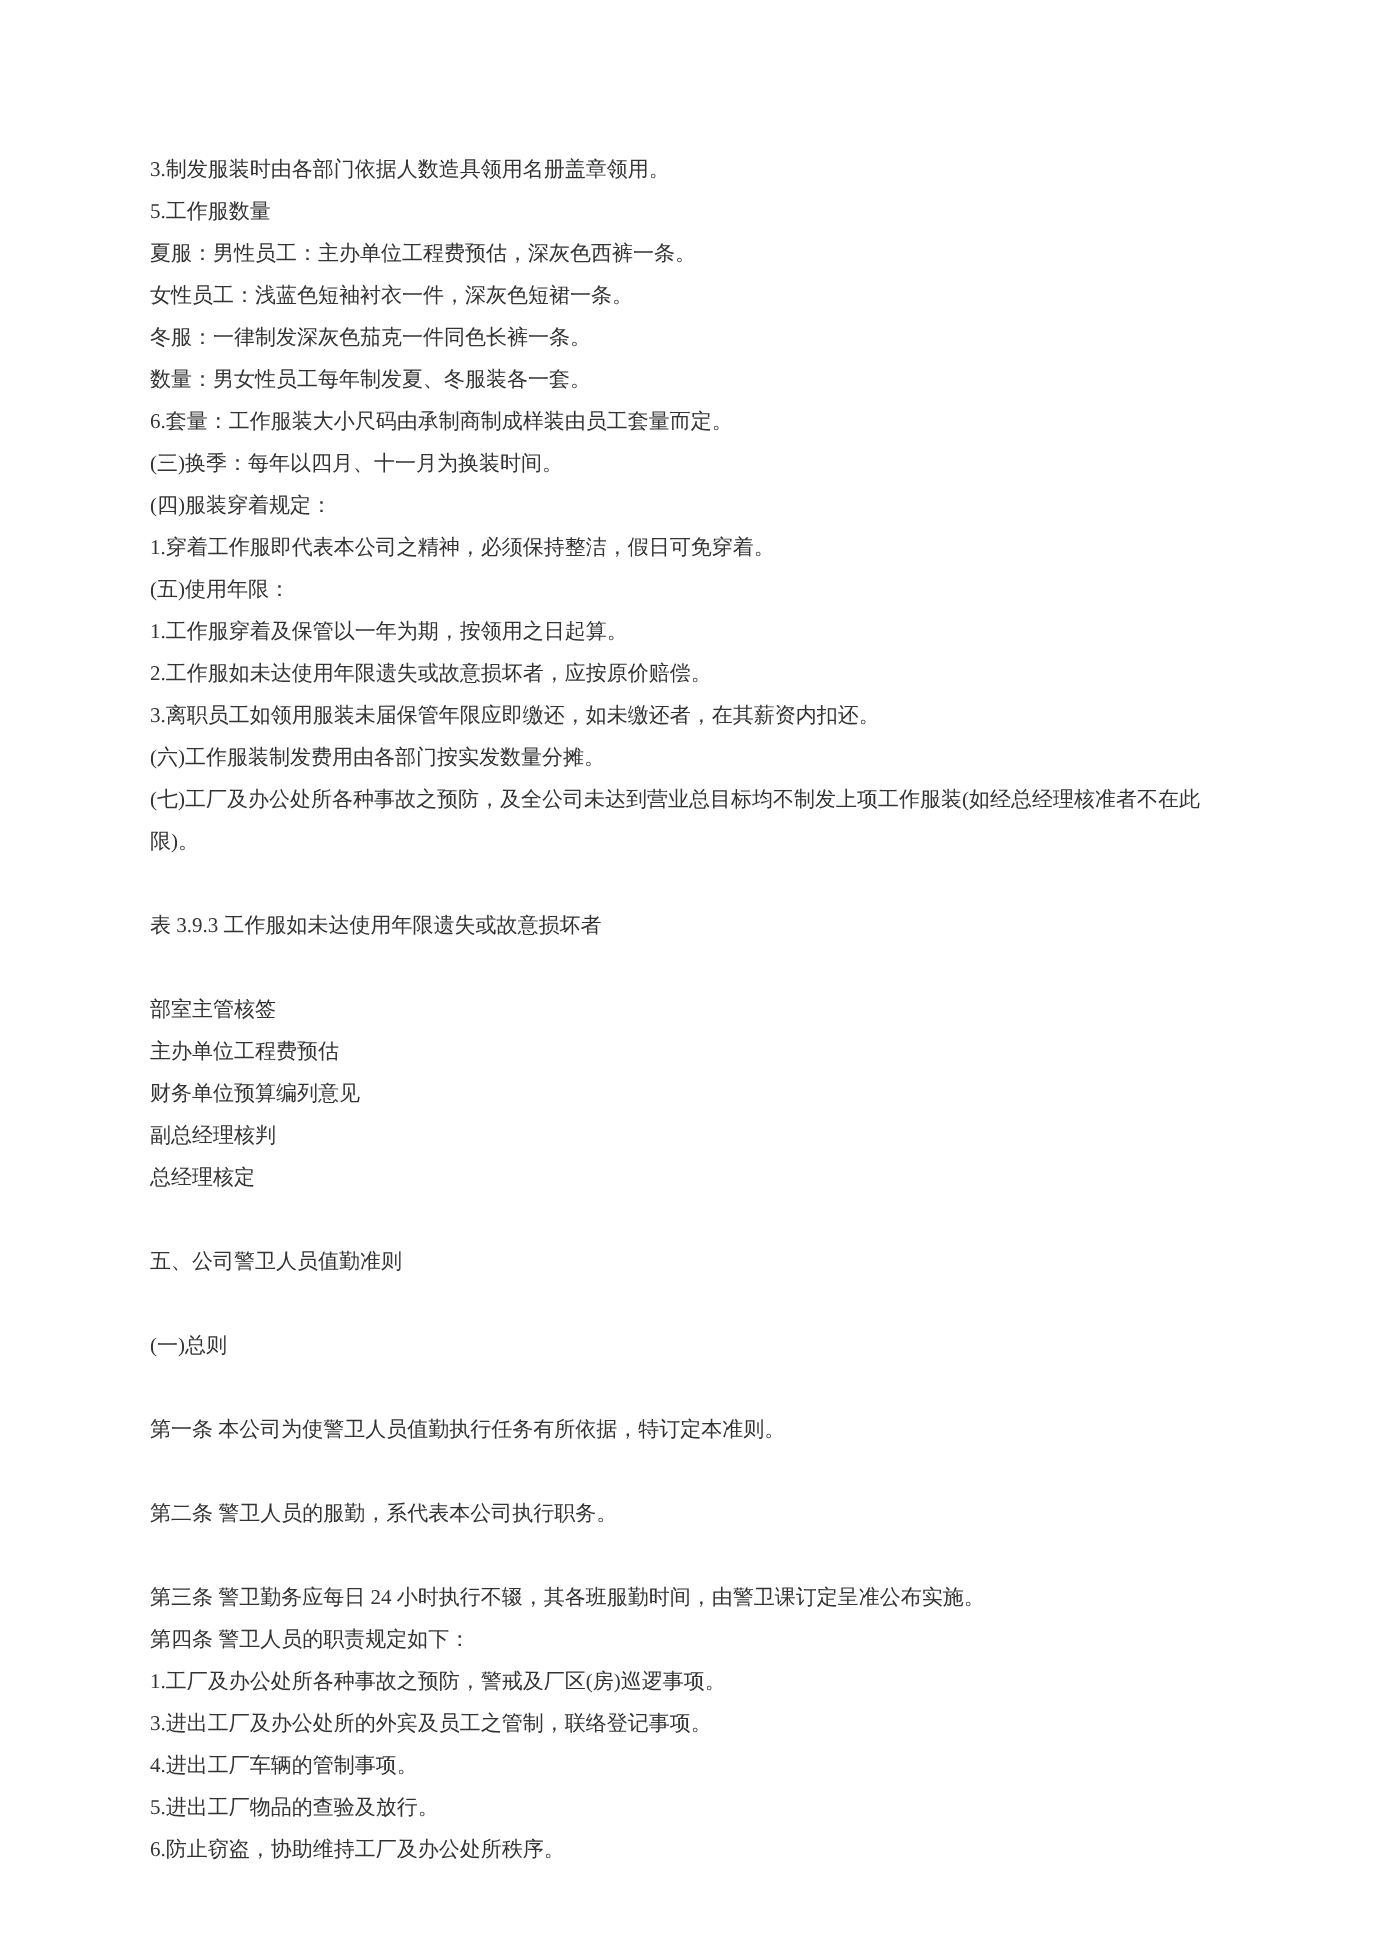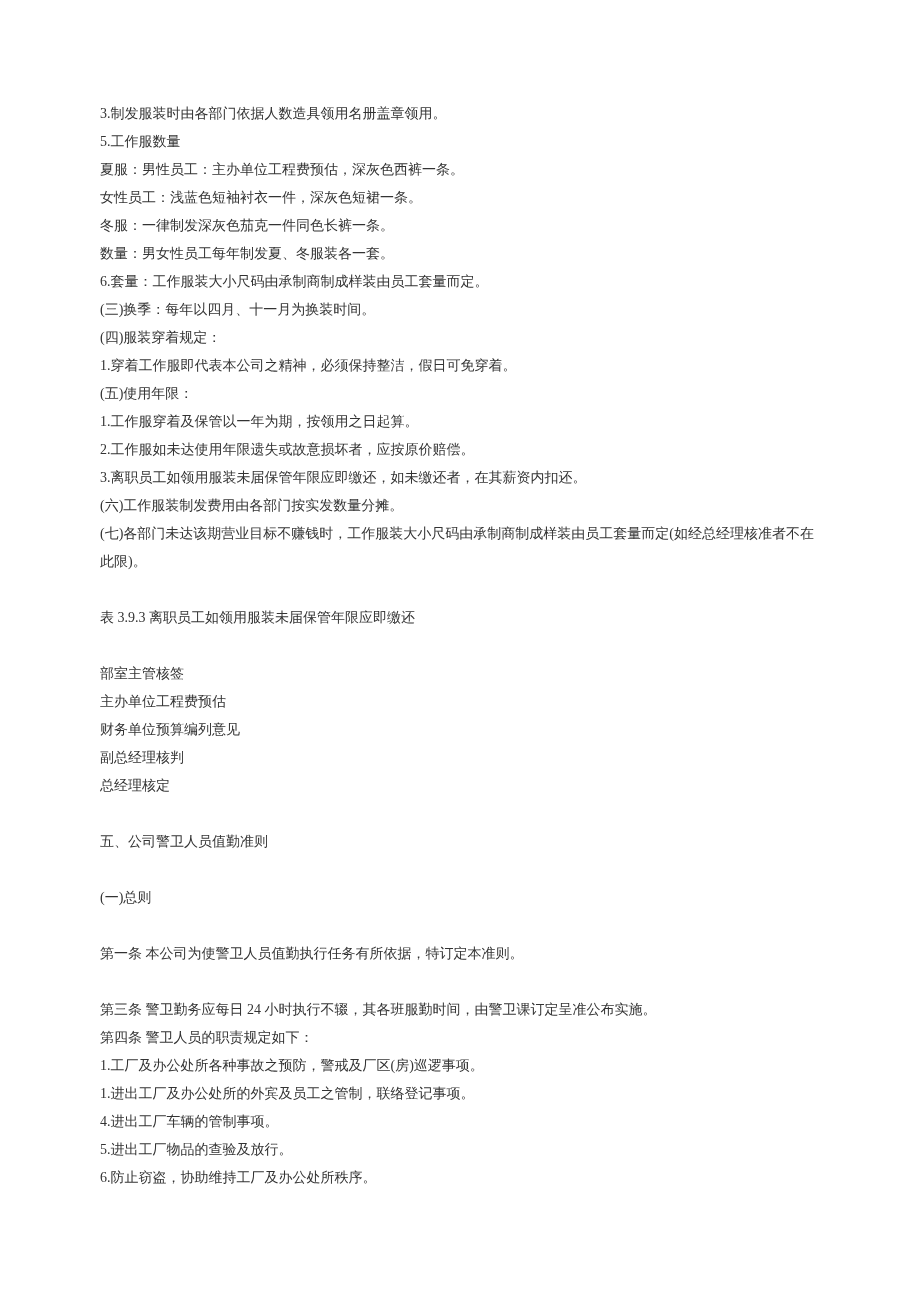--- a/index.html
+++ b/index.html
@@ -37,25 +37,25 @@
     <span class="line">数量：男女性员工每年制发夏、冬服装各一套。</span>
     <span class="line">6.套量：工作服装大小尺码由承制商制成样装由员工套量而定。</span>
     <span class="line">(三)换季：每年以四月、十一月为换装时间。</span>
     <span class="line">(四)服装穿着规定：</span>
     <span class="line">1.穿着工作服即代表本公司之精神，必须保持整洁，假日可免穿着。</span>
     <span class="line">(五)使用年限：</span>
     <span class="line">1.工作服穿着及保管以一年为期，按领用之日起算。</span>
     <span class="line">2.工作服如未达使用年限遗失或故意损坏者，应按原价赔偿。</span>
     <span class="line">3.离职员工如领用服装未届保管年限应即缴还，如未缴还者，在其薪资内扣还。</span>
     <span class="line">(六)工作服装制发费用由各部门按实发数量分摊。</span>
-    <span class="line">(七)各部门未达该期营业目标不赚钱时，工作服装大小尺码由承制商制成样装由员工套量而定(如经总经理核准者不在此限)。</span>
+    <span class="line">(七)工厂及办公处所各种事故之预防，及全公司未达到营业总目标均不制发上项工作服装(如经总经理核准者不在此限)。</span>
   </div>
 
   <div class="section-gap">
-    <span class="line">表 3.9.3 离职员工如领用服装未届保管年限应即缴还</span>
+    <span class="line">表 3.9.3 工作服如未达使用年限遗失或故意损坏者</span>
   </div>
 
   <div class="section-gap">
     <span class="line">部室主管核签</span>
     <span class="line">主办单位工程费预估</span>
     <span class="line">财务单位预算编列意见</span>
     <span class="line">副总经理核判</span>
     <span class="line">总经理核定</span>
   </div>
 
@@ -64,28 +64,31 @@
   </div>
 
   <div class="section-gap">
     <span class="line">(一)总则</span>
   </div>
 
   <div class="section-gap">
     <span class="line">第一条 本公司为使警卫人员值勤执行任务有所依据，特订定本准则。</span>
   </div>
 
+  <div class="section-gap">
+    <span class="line">第二条 警卫人员的服勤，系代表本公司执行职务。</span>
+  </div>
 
   <div class="section-gap">
     <span class="line">第三条 警卫勤务应每日 24 小时执行不辍，其各班服勤时间，由警卫课订定呈准公布实施。</span>
   </div>
 
   <div>
     <span class="line">第四条 警卫人员的职责规定如下：</span>
     <span class="line">1.工厂及办公处所各种事故之预防，警戒及厂区(房)巡逻事项。</span>
-    <span class="line">1.进出工厂及办公处所的外宾及员工之管制，联络登记事项。</span>
+    <span class="line">3.进出工厂及办公处所的外宾及员工之管制，联络登记事项。</span>
     <span class="line">4.进出工厂车辆的管制事项。</span>
     <span class="line">5.进出工厂物品的查验及放行。</span>
     <span class="line">6.防止窃盗，协助维持工厂及办公处所秩序。</span>
 
   </div>
 
 </div>
 
 </body></html>

